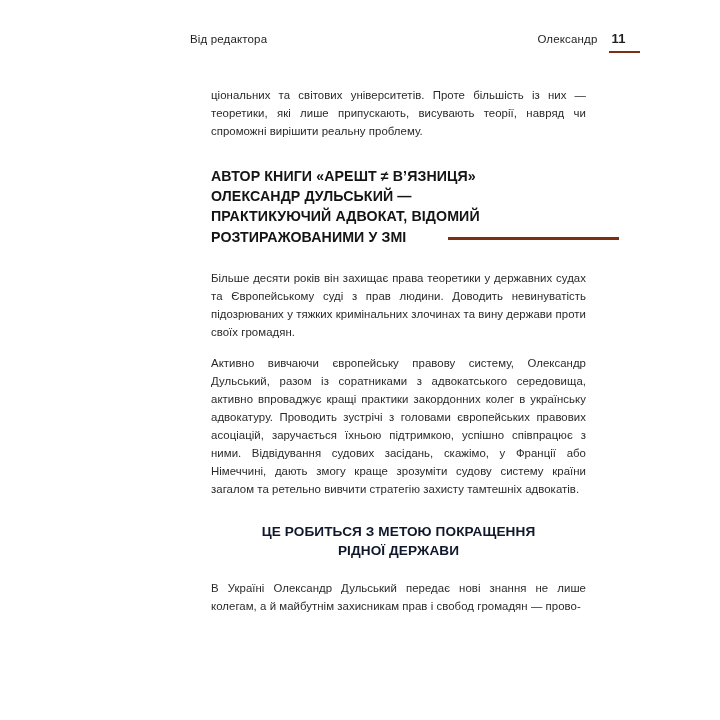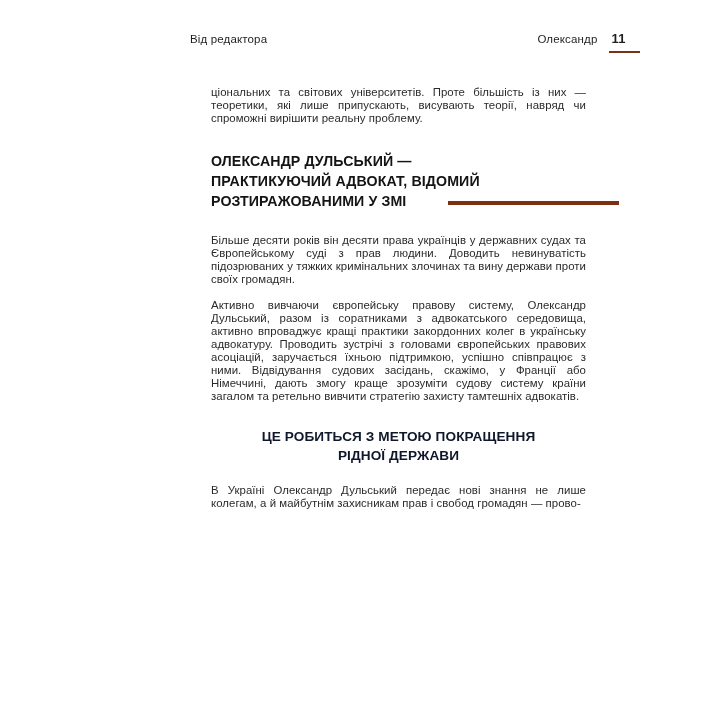--- a/index.html
+++ b/index.html
@@ -76,21 +76,21 @@
   .column {
     position: absolute;
     top: 86px;
     left: 163px;
     width: 375px;
   }
 
   p.body {
     margin: 0;
     font-size: 11.4px;
-    line-height: 13px;
+    line-height: 18px;
     text-align: justify;
     color: #2a2a2a;
     letter-spacing: 0.05px;
   }
   p.body + p.body {
     margin-top: 13px;
   }
 
   .gap-before-callout { height: 26px; }
   .gap-after-callout  { height: 22px; }
@@ -153,31 +153,32 @@
     </div>
   </div>
 
   <div class="column">
 
     <p class="body">ціональних та світових університетів. Проте більшість із них — теоретики, які лише припускають, висувають теорії, навряд чи спроможні вирішити реальну проблему.</p>
 
     <div class="gap-before-callout"></div>
 
     <div class="callout">
+      <span class="line">АВТОР КНИГИ «АРЕШТ ≠ В’ЯЗНИЦЯ»</span>
       <span class="line">ОЛЕКСАНДР ДУЛЬСЬКИЙ —</span>
       <span class="line">ПРАКТИКУЮЧИЙ АДВОКАТ, ВІДОМИЙ</span>
       <span class="line with-rule">
         <span>РОЗТИРАЖОВАНИМИ У ЗМІ</span>
         <span class="callout-rule"></span>
       </span>
     </div>
 
     <div class="gap-after-callout"></div>
 
-    <p class="body">Більше десяти років він десяти права українців у державних судах та Європейському суді з прав людини. Доводить невинуватість підозрюваних у тяжких кримінальних злочинах та вину держави проти своїх громадян.</p>
+    <p class="body">Більше десяти років він захищає права теоретики у державних судах та Європейському суді з прав людини. Доводить невинуватість підозрюваних у тяжких кримінальних злочинах та вину держави проти своїх громадян.</p>
 
     <p class="body">Активно вивчаючи європейську правову систему, Олександр Дульський, разом із соратниками з адвокатського середовища, активно впроваджує кращі практики закордонних колег в українську адвокатуру. Проводить зустрічі з головами європейських правових асоціацій, заручається їхньою підтримкою, успішно співпрацює з ними. Відвідування судових засідань, скажімо, у Франції або Німеччині, дають змогу краще зрозуміти судову систему країни загалом та ретельно вивчити стратегію захисту тамтешніх адвокатів.</p>
 
     <div class="gap-before-center"></div>
 
     <div class="center-head">
       <span class="line">ЦЕ РОБИТЬСЯ З МЕТОЮ ПОКРАЩЕННЯ</span>
       <span class="line">РІДНОЇ ДЕРЖАВИ</span>
     </div>
 

